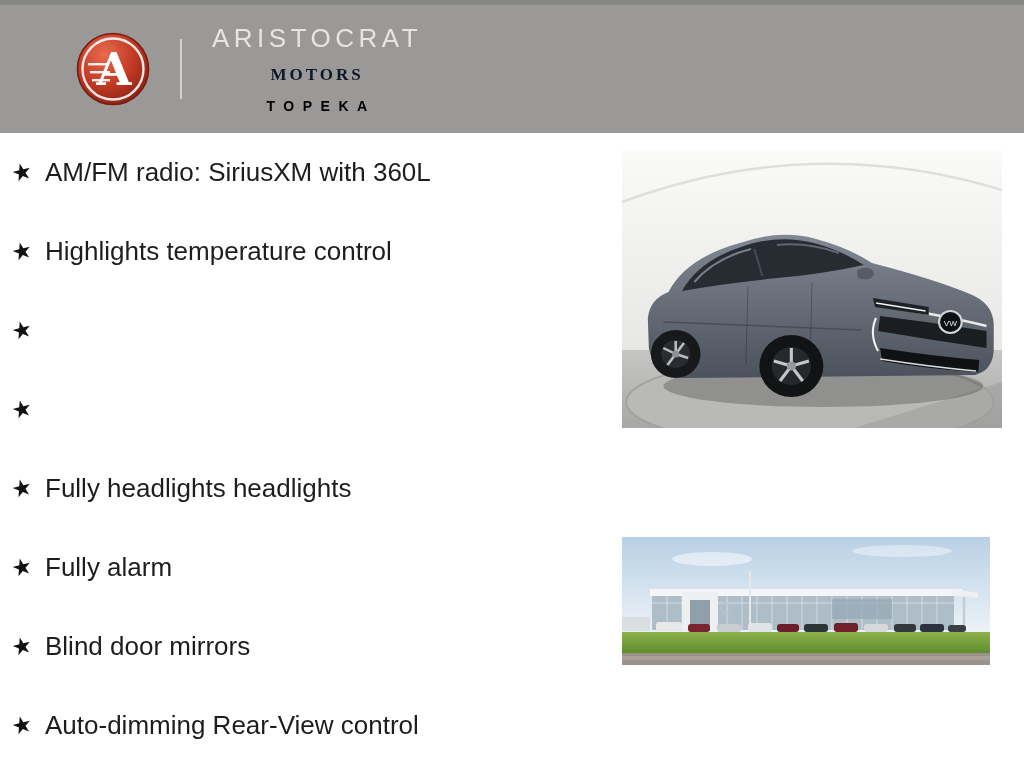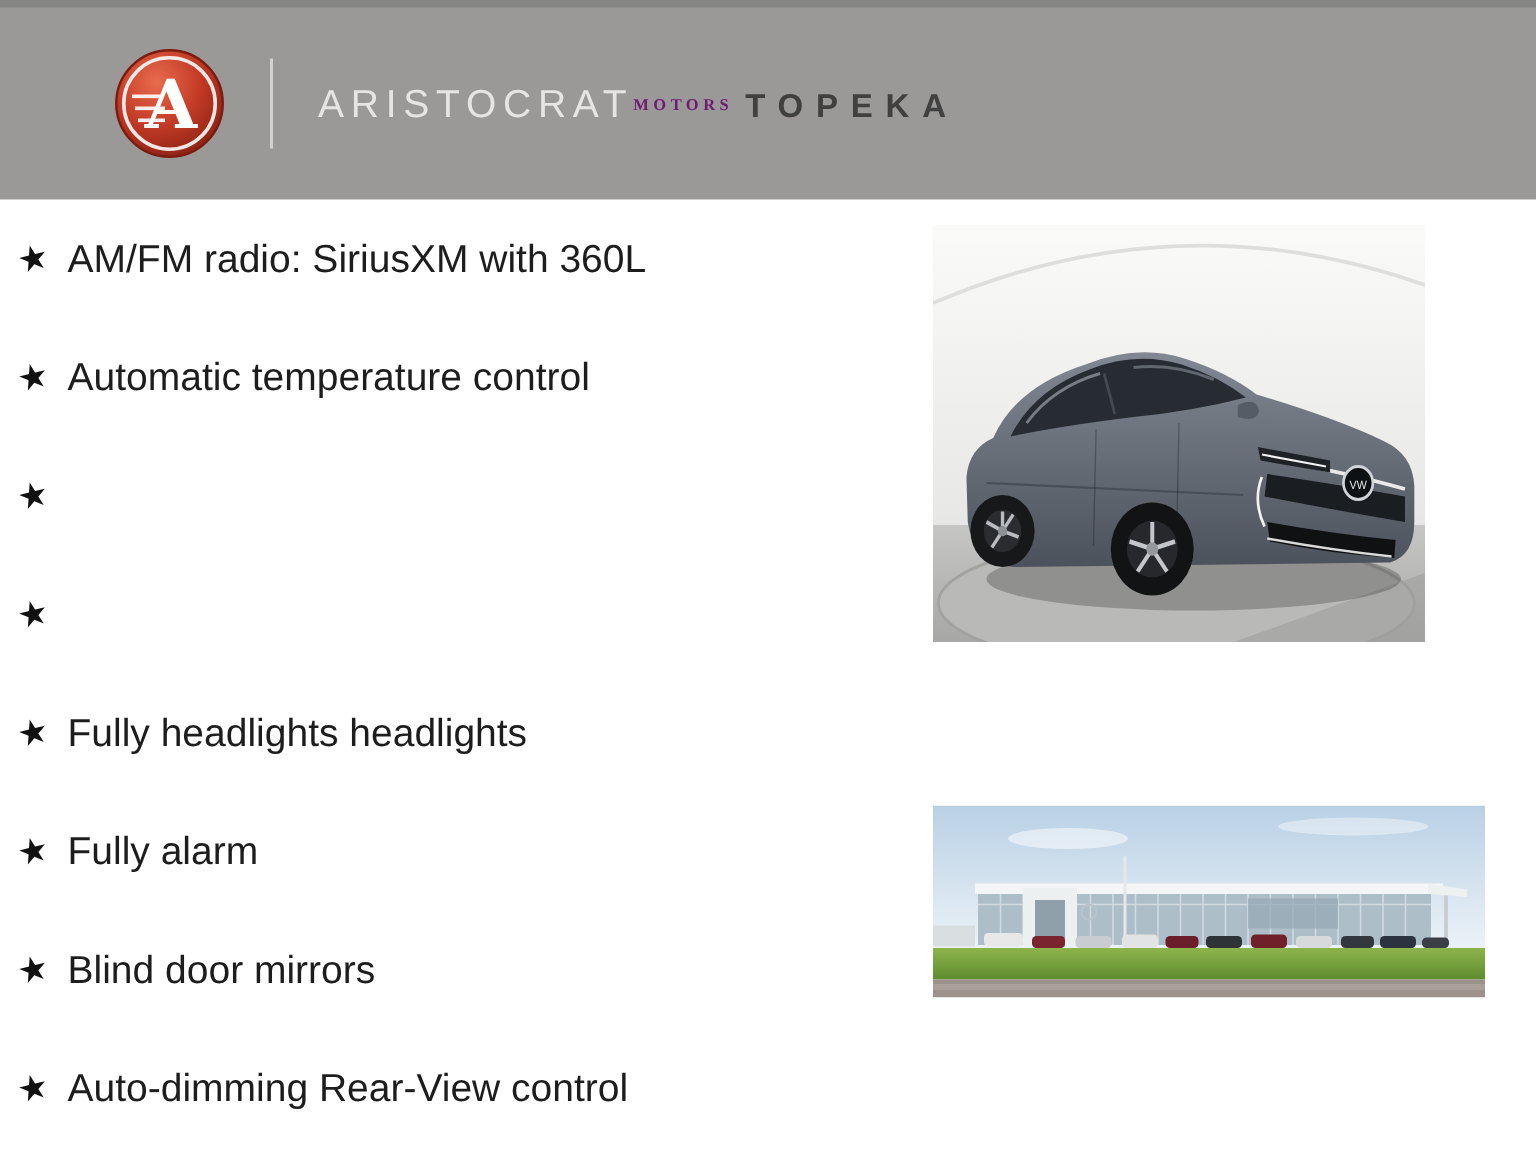--- a/index.html
+++ b/index.html
@@ -6,37 +6,37 @@
   .page{position:relative;width:1024px;height:768px;overflow:hidden;background:#fff;
         font-family:"Liberation Sans",sans-serif;}
 
   
   .header{position:absolute;top:0;left:0;width:1024px;height:133px;background:#9a9998;}
   .header-stripe{position:absolute;top:0;left:0;width:100%;height:5px;background:#868685;}
   .header-content{position:absolute;top:5px;left:0;width:100%;height:128px;
                   display:flex;align-items:center;padding:0 27px 0 76px;box-sizing:border-box;}
   .badge{width:74px;height:74px;flex:0 0 auto;}
   .divider{width:2px;height:60px;background:#d2d1cf;margin:0 30px;flex:0 0 auto;}
-  .brand{display:flex;align-items:center;min-width:196px;}
+  .brand{display:flex;flex-direction:column;align-items:center;min-width:196px;gap:12px;}
   .brand-name{font-size:26px;letter-spacing:4.5px;color:#e6e5e3;line-height:1;}
-  .brand-division{font-family:"Liberation Serif",serif;font-size:11px;font-weight:bold;
-                  letter-spacing:3px;color:#701a75;margin-top:3px;line-height:1;}
-  .brand-city{font-size:22px;font-weight:bold;letter-spacing:8.5px;color:#404040;
+  .brand-division{font-family:"Liberation Serif",serif;font-size:17px;font-weight:bold;
+                  letter-spacing:3px;color:#0f172a;margin-top:3px;line-height:1;}
+  .brand-city{font-size:14px;font-weight:bold;letter-spacing:8.5px;color:#000000;
               margin-top:4px;line-height:1;padding-left:8px;}
   .header-title{margin-left:auto;font-size:27px;color:#ffffff;line-height:1;}
 
   
   .features{position:absolute;left:10px;top:159px;list-style:none;margin:0;padding:0;}
   .feature{display:flex;align-items:center;height:26px;margin-bottom:53px;
            font-size:26px;color:#1d1d1d;white-space:nowrap;}
   .feature .star{display:inline-block;width:24px;margin-right:11px;font-size:23px;
                  text-align:center;transform:rotate(-14deg);color:#111;}
 
   
-  .photo-vehicle{position:absolute;left:622px;top:150px;width:328px;height:278px;}
+  .photo-vehicle{position:absolute;left:622px;top:150px;width:380px;height:278px;}
   .photo-dealership{position:absolute;left:622px;top:537px;width:368px;height:128px;}
   .photo-vehicle svg,.photo-dealership svg{display:block;width:100%;height:100%;}
 </style>
 </head>
 <body>
 
 <div class="page">
 
   <div class="header">
     <div class="header-stripe"></div>
@@ -71,21 +71,21 @@
 
   <ul class="features">
 
       <li class="feature">
         <span class="star">★</span>
         <span class="feature-text">AM/FM radio: SiriusXM with 360L</span>
       </li>
 
       <li class="feature">
         <span class="star">★</span>
-        <span class="feature-text">Automatic temperature control</span>
+        <span class="feature-text">Highlights temperature control</span>
       </li>
 
       <li class="feature">
         <span class="star">★</span>
       </li>
 
       <li class="feature">
         <span class="star">★</span>
       </li>
 

